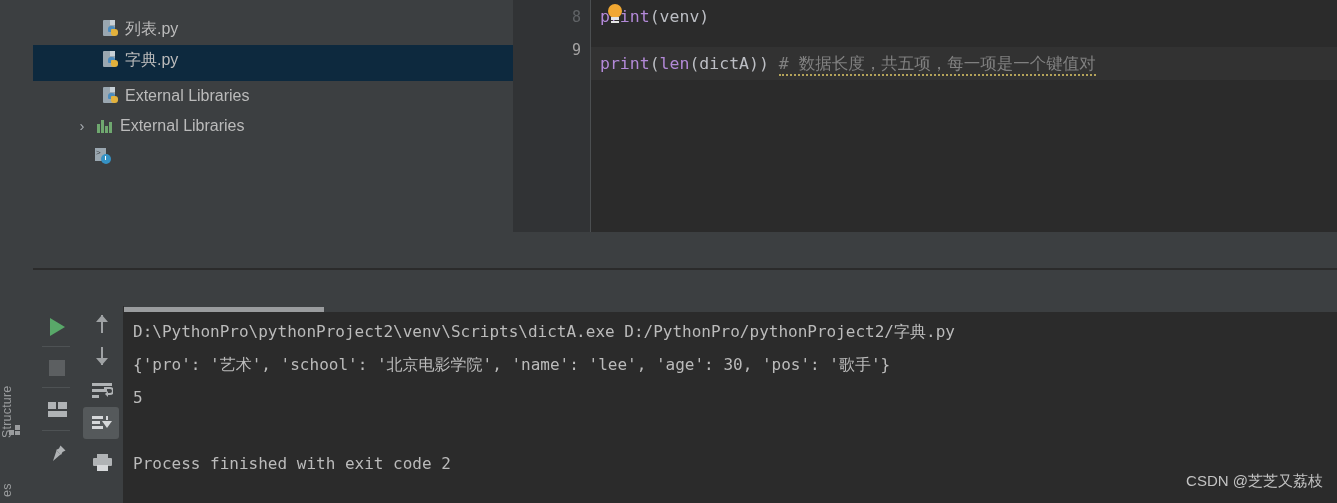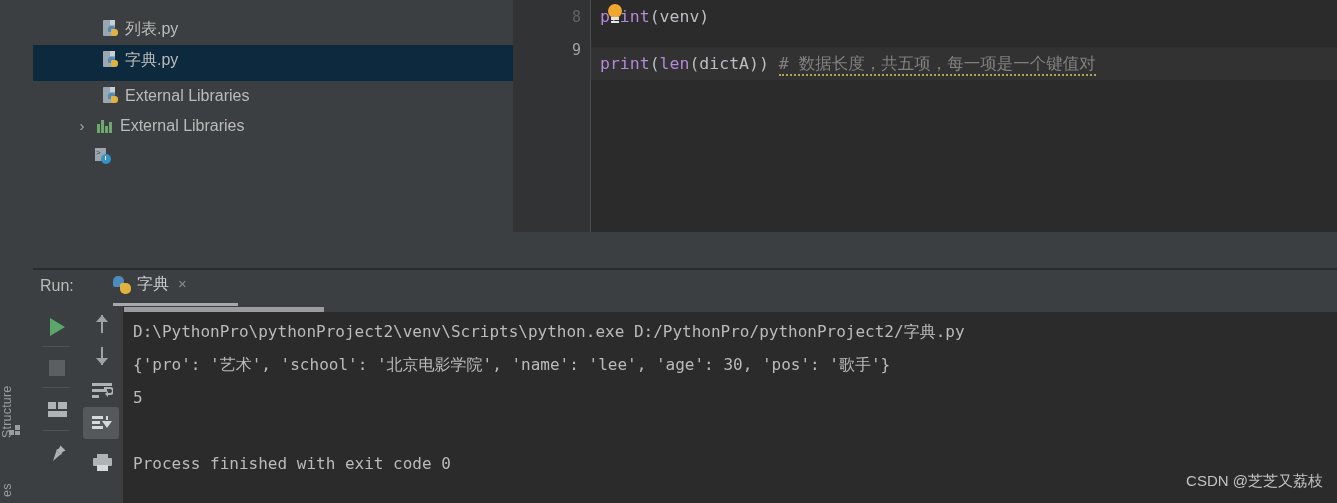--- a/index.html
+++ b/index.html
@@ -359,29 +359,20 @@
 
     <div class="ed-bottom">
       <div class="ed-bottom-inner"></div>
     </div>
   </div>
 
   <div class="hsplit"></div>
 
   <div class="runpanel">
 
-    <div class="run-head">
-      <span class="run-label">Run:</span>
-      <span class="run-tab">
-        <span class="pybig">
-          <span class="b"></span><span class="y"></span>
-        </span><span class="tname">字典</span><span class="xclose">×</span>
-      </span>
-      <span class="tab-underline"></span>
-    </div>
 
     <div class="run-toolbar-a">
       <div class="tbtn" style="left:6px;top:4px;">
         <span class="icon-run"></span>
       </div>
       <div class="sep" style="left:9px;top:40px;width:28px;"></div>
       <div class="tbtn" style="left:6px;top:46px;">
         <span class="icon-stop"></span>
       </div>
       <div class="sep" style="left:9px;top:81px;width:28px;"></div>
@@ -443,22 +434,22 @@
           <i style="left:4px;top:11px;width:11px;height:6px;background:#D6D8DA;"></i>
         </span>
       </div>
     </div>
 
     <div class="cscroll">
       <span class="thumb"></span>
     </div>
 
     <div class="console">
-      <div class="cl" style="top:10px;">D:\PythonPro\pythonProject2\venv\Scripts\python.exe D:/PythonPro/pythonProject2/字典.py</div>
+      <div class="cl" style="top:10px;">D:\PythonPro\pythonProject2\venv\Scripts\dictA.exe D:/PythonPro/pythonProject2/字典.py</div>
       <div class="cl" style="top:43px;">{'pro': '艺术', 'school': '北京电影学院', 'name': 'lee', 'age': 30, 'pos': '歌手'}</div>
       <div class="cl" style="top:76px;">5</div>
       <div class="cl" style="top:109px;"></div>
-      <div class="cl" style="top:142px;">Process finished with exit code 0</div>
+      <div class="cl" style="top:142px;">Process finished with exit code 2</div>
       <div class="watermark">CSDN @芝芝又荔枝</div>
     </div>
   </div>
 
 </div>
 
 </body></html>

